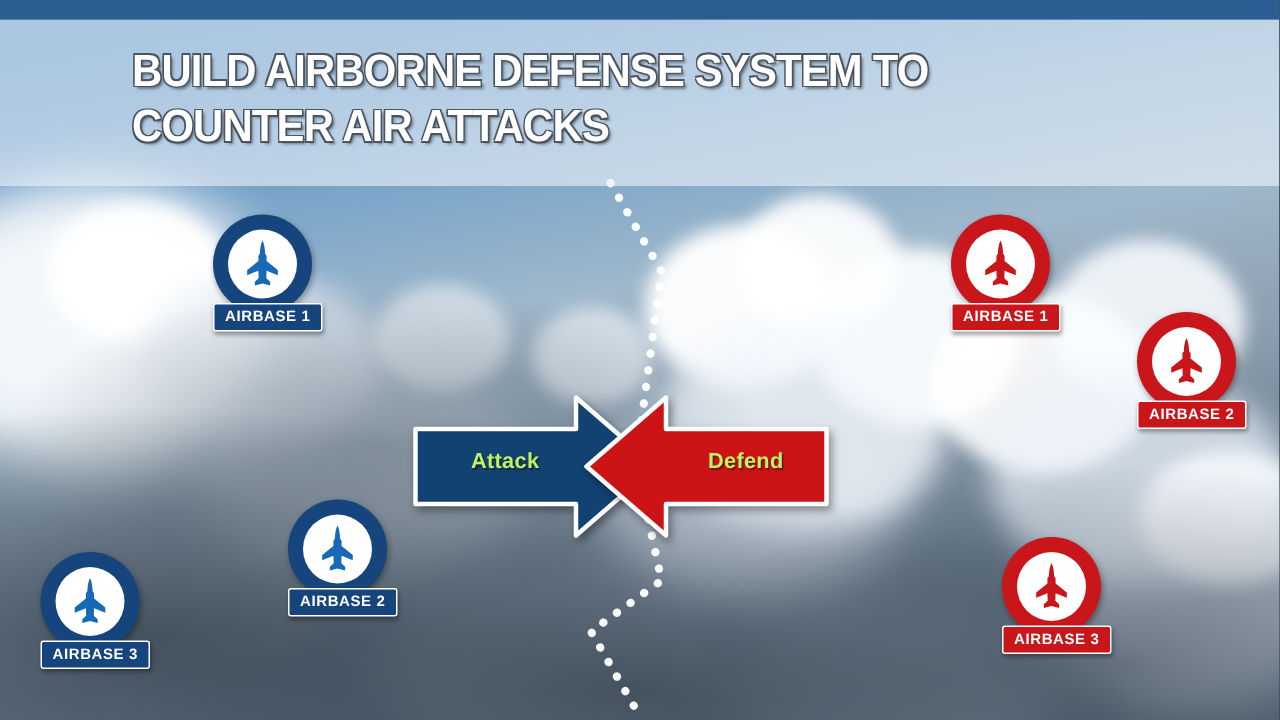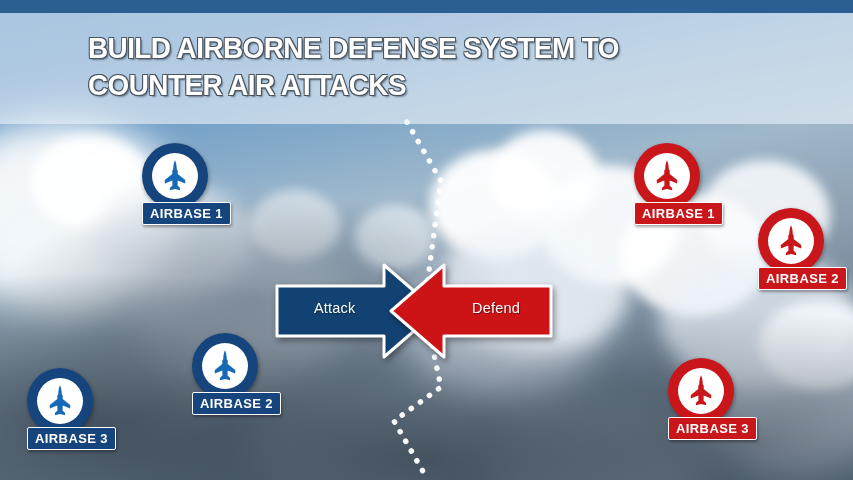--- a/index.html
+++ b/index.html
@@ -100,23 +100,23 @@
   
   .arrows {
     position: absolute;
     left: 0; top: 0;
     width: 853px; height: 480px;
     z-index: 16;
   }
   .arrow-label {
     position: absolute;
     z-index: 17;
-    color: #ffffff;
+    color: #bef264;
     font-size: 14.5px;
-    font-weight: normal;
+    font-weight: bold;
     letter-spacing: 0.2px;
     text-shadow: 1px 1px 1px rgba(0,0,0,0.45);
     text-align: right;
   }
   .label-attack { left: 314px; top: 300px; }
   .label-defend { left: 472px; top: 300px; }
 
   
   .marker {
     position: absolute;
@@ -144,21 +144,21 @@
   }
   .marker-label {
     position: relative;
     margin: -7px auto 0;
     display: block;
     width: fit-content;
     padding: 2.5px 7px 3px;
     border: 1.5px solid #ffffff;
     border-radius: 2px;
     color: #ffffff;
-    font-size: 13px;
+    font-size: 10px;
     font-weight: bold;
     letter-spacing: 0.4px;
     white-space: nowrap;
     box-shadow: 1px 2px 3px rgba(0,0,0,0.35);
   }
   .blue .marker-disc { background: #15457c; }
   .blue .marker-label { background: #15457c; }
   .red .marker-disc  { background: #c8161b; }
   .red .marker-label { background: #c8161b; }
 </style>

